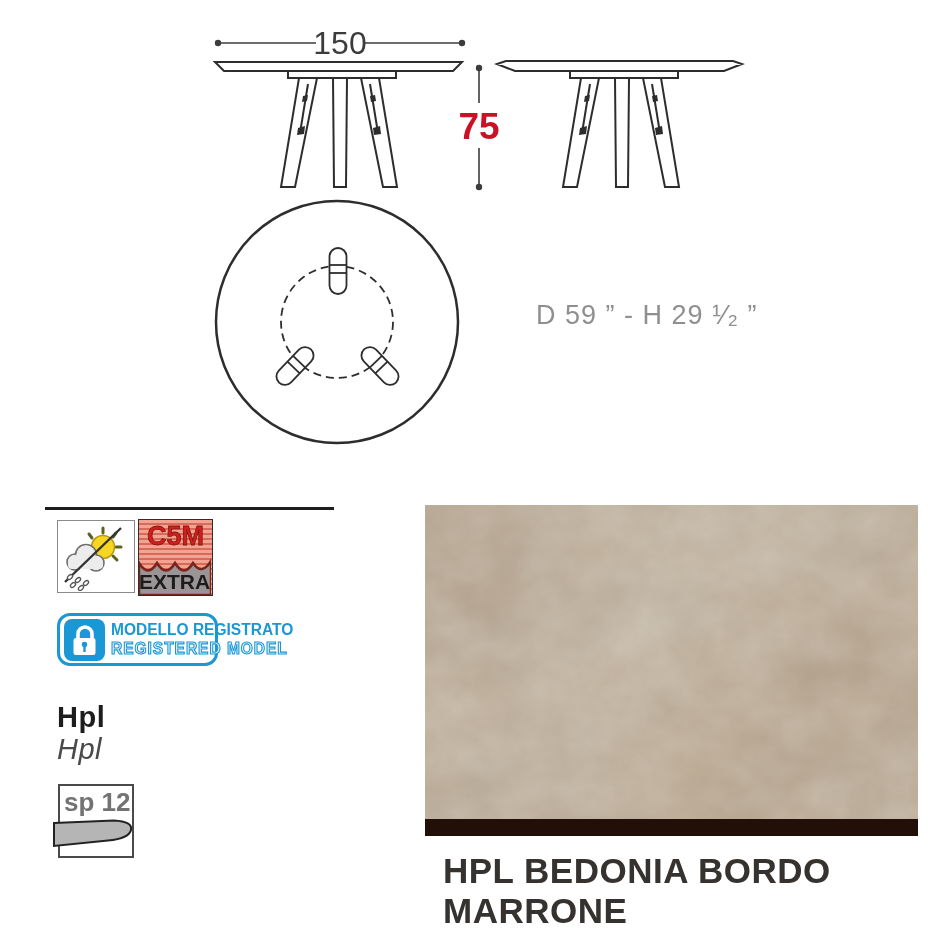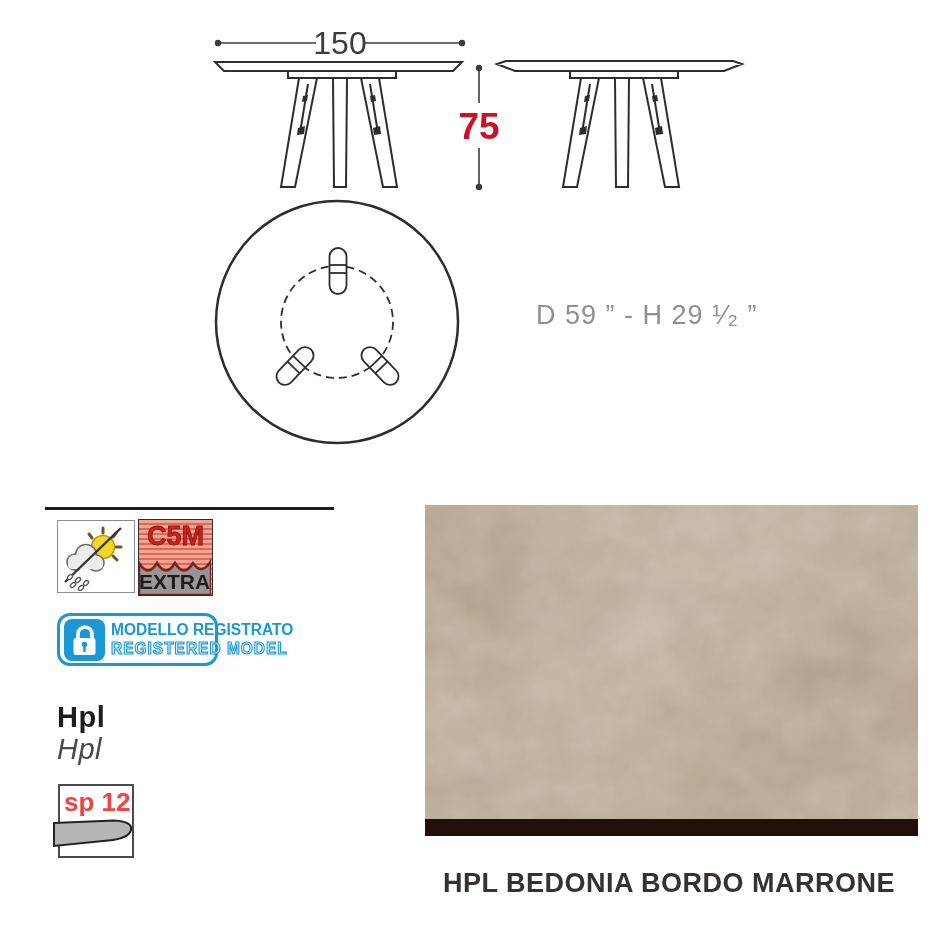--- a/index.html
+++ b/index.html
@@ -37,37 +37,37 @@
   .reg-text { margin-left:6px; line-height:1; }
   .reg-line1 { font-size:16px; font-weight:800; color:#1a97d5; transform:scaleX(.97); transform-origin:left; white-space:nowrap; }
   .reg-line2 { font-size:16px; font-weight:700; color:#e9f5fc; -webkit-text-stroke:1.1px #1a97d5;
     margin-top:3px; letter-spacing:1px; transform:scaleX(.97); transform-origin:left; white-space:nowrap; }
 
   .hpl-bold { position:absolute; left:57px; top:701px; font-size:29px; font-weight:700; color:#1d1d1d; letter-spacing:.5px; }
   .hpl-italic { position:absolute; left:57px; top:733px; font-size:29px; font-style:italic; color:#4a4a4a; letter-spacing:.5px; }
 
   .sp-box { position:absolute; left:58px; top:784px; width:76px; height:74px;
     border:2px solid #4a4a4a; background:#fff; overflow:visible; }
-  .sp-label { position:absolute; left:4px; top:1px; font-size:26px; font-weight:800; color:#ef4444; }
+  .sp-label { position:absolute; left:4px; top:1px; font-size:26px; font-weight:800; color:#737373; }
   .sp-blade { position:absolute; left:-8px; top:33px; overflow:visible; }
 
   .swatch { position:absolute; left:425px; top:505px; width:493px; height:331px;
     background-color:#b4a795;
     background-image:
       radial-gradient(260px 200px at 12% 22%, rgba(120,95,70,.28), transparent 62%),
       radial-gradient(300px 260px at 86% 58%, rgba(148,120,90,.32), transparent 65%),
       radial-gradient(230px 300px at 56% 88%, rgba(158,128,92,.30), transparent 60%),
       radial-gradient(320px 320px at 40% 40%, rgba(212,206,192,.38), transparent 66%),
       radial-gradient(210px 240px at 72% 12%, rgba(206,199,184,.32), transparent 60%);
   }
   .swatch-grain { position:absolute; left:0; top:0; display:block; }
   .swatch-edge { position:absolute; left:0; bottom:0; width:100%; height:17px; background:#220f08; }
 
-  .swatch-caption { position:absolute; left:443px; top:851px; font-size:27px; font-weight:800;
-    color:#35322f; letter-spacing:.5px;margin-top:17px; }
+  .swatch-caption { position:absolute; left:443px; top:851px; font-size:35px; font-weight:800;
+    color:#35322f; letter-spacing:.5px; }
 </style>
 </head>
 <body>
 
 <div class="page">
 
   <svg class="techdraw" width="950" height="470" viewBox="0 0 950 470">
     <defs>
       <g id="legset" stroke="#2d2d2d" stroke-width="2" fill="#ffffff">
 

